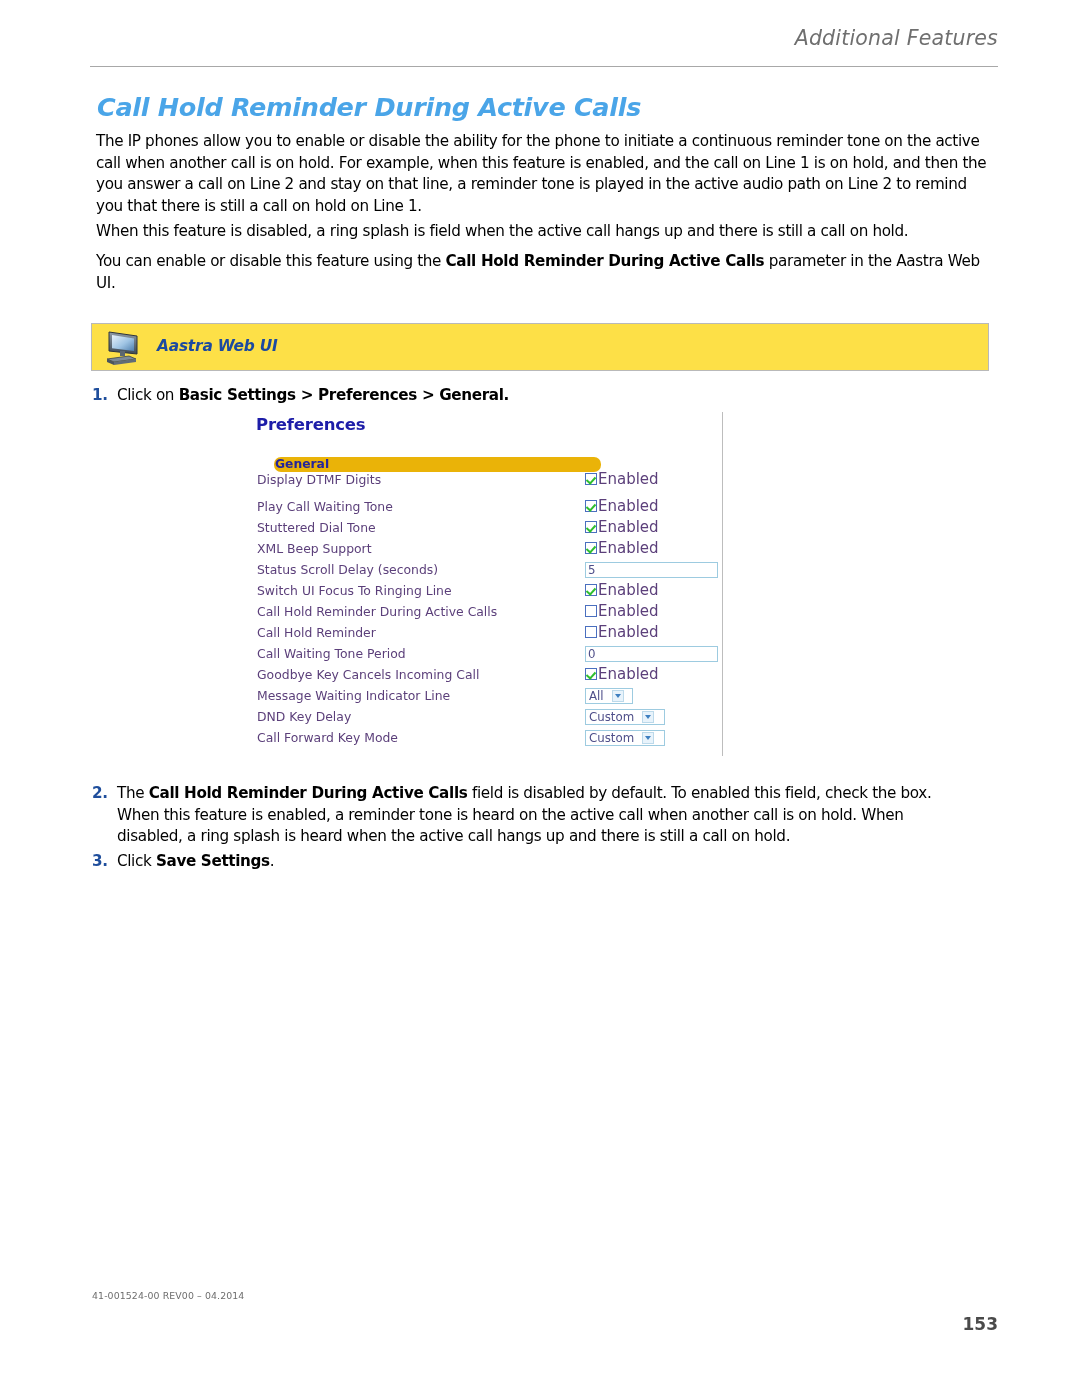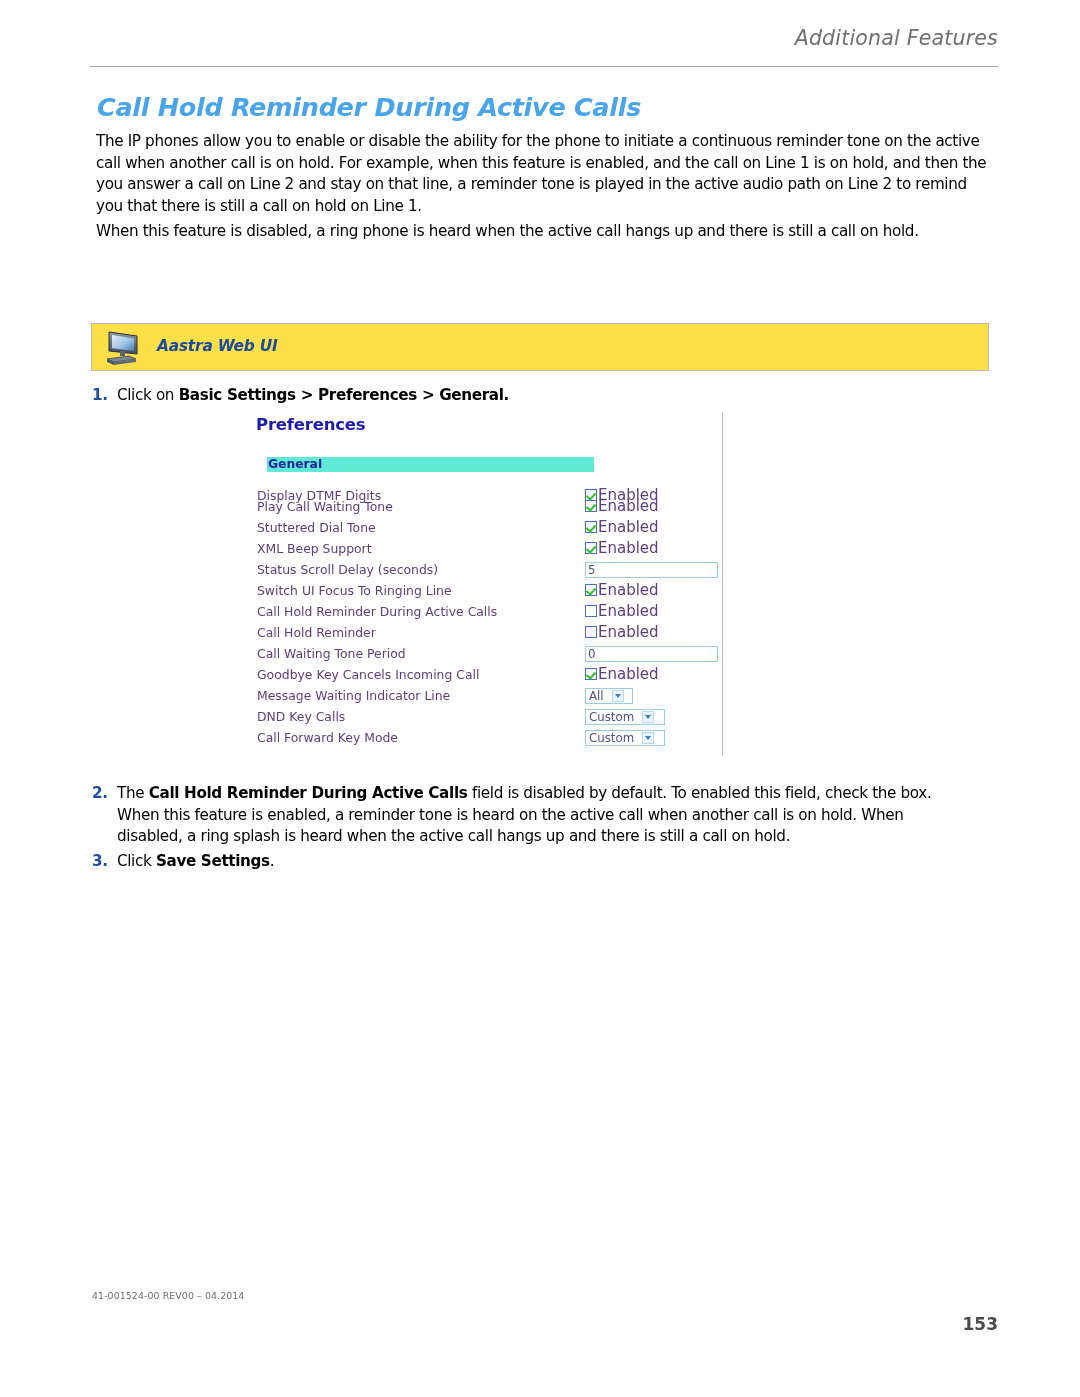--- a/index.html
+++ b/index.html
@@ -160,25 +160,26 @@
     position: absolute;
     left: 5px;
     top: 3px;
     font-size: 16.5px;
     font-weight: bold;
     color: #1d1da8;
     letter-spacing: -0.2px;
   }
   .sect-bar {
     position: absolute;
-    left: 16px;
+    left: 23px;
     top: 45px;
     width: 327px;
     height: 15px;
-    background: #5eead4;
+    background: #eab308;
+    border-radius: 7px;
   }
   .sect-bar span {
     position: absolute;
     left: 1px;
     top: 0px;
     font-size: 12.3px;
     font-weight: bold;
     color: #24249c;
     line-height: 15px;
   }
@@ -320,23 +321,26 @@
   <div class="run-head">Additional Features</div>
   <div class="head-rule"></div>
 
   <div class="doc-title">Call Hold Reminder During Active Calls</div>
 
   <div class="body-col p1">
     <span>The IP phones allow you to enable or disable the ability for the phone to initiate a continuous reminder tone on the active call when another call is on hold. For example, when this feature is enabled, and the call on Line 1 is on hold, and then the you answer a call on Line 2 and stay on that line, a reminder tone is played in the active audio path on Line 2 to remind you that there is still a call on hold on Line 1.</span>
   </div>
 
   <div class="body-col p2">
-    <span>When this feature is disabled, a ring phone is heard when the active call hangs up and there is still a call on hold.</span>
-  </div>
-
+    <span>When this feature is disabled, a ring splash is field when the active call hangs up and there is still a call on hold.</span>
+  </div>
+
+  <div class="body-col p3">
+    <span>You can enable or disable this feature using the </span><b>Call Hold Reminder During Active Calls</b><span> parameter in the Aastra Web UI.</span>
+  </div>
 
 
   <div class="webui-box">
     <svg class="webui-icon" viewBox="0 0 40 38">
       <defs>
         <linearGradient id="scr" x1="0" y1="0" x2="1" y2="1">
           <stop offset="0%" stop-color="#e8f2fb"></stop>
           <stop offset="55%" stop-color="#9fc4e4"></stop>
           <stop offset="100%" stop-color="#4f7fae"></stop>
         </linearGradient>
@@ -361,21 +365,21 @@
   </div>
 
   <div class="shot">
     <div class="shot-title">Preferences</div>
 
     <div class="sect-bar">
       <span>General</span>
     </div>
 
     <div id="rows-host">
-        <div class="row" style="top: 76px;">
+        <div class="row" style="top: 60px;">
           <div class="lab">Display DTMF Digits</div>
           <div class="ctl">
             <span class="cb on"></span>
             <span class="cb-lab">Enabled</span>
           </div>
         </div>
         <div class="row" style="top: 87px;">
           <div class="lab">Play Call Waiting Tone</div>
           <div class="ctl">
             <span class="cb on"></span>
@@ -439,21 +443,21 @@
         <div class="row" style="top: 276px;">
           <div class="lab">Message Waiting Indicator Line</div>
           <div class="ctl">
             <div class="sel w-all">
               <span class="sv">All</span>
               <span class="arrow"></span>
             </div>
           </div>
         </div>
         <div class="row" style="top: 297px;">
-          <div class="lab">DND Key Calls</div>
+          <div class="lab">DND Key Delay</div>
           <div class="ctl">
             <div class="sel w-custom">
               <span class="sv">Custom</span>
               <span class="arrow"></span>
             </div>
           </div>
         </div>
         <div class="row" style="top: 318px;">
           <div class="lab">Call Forward Key Mode</div>
           <div class="ctl">

